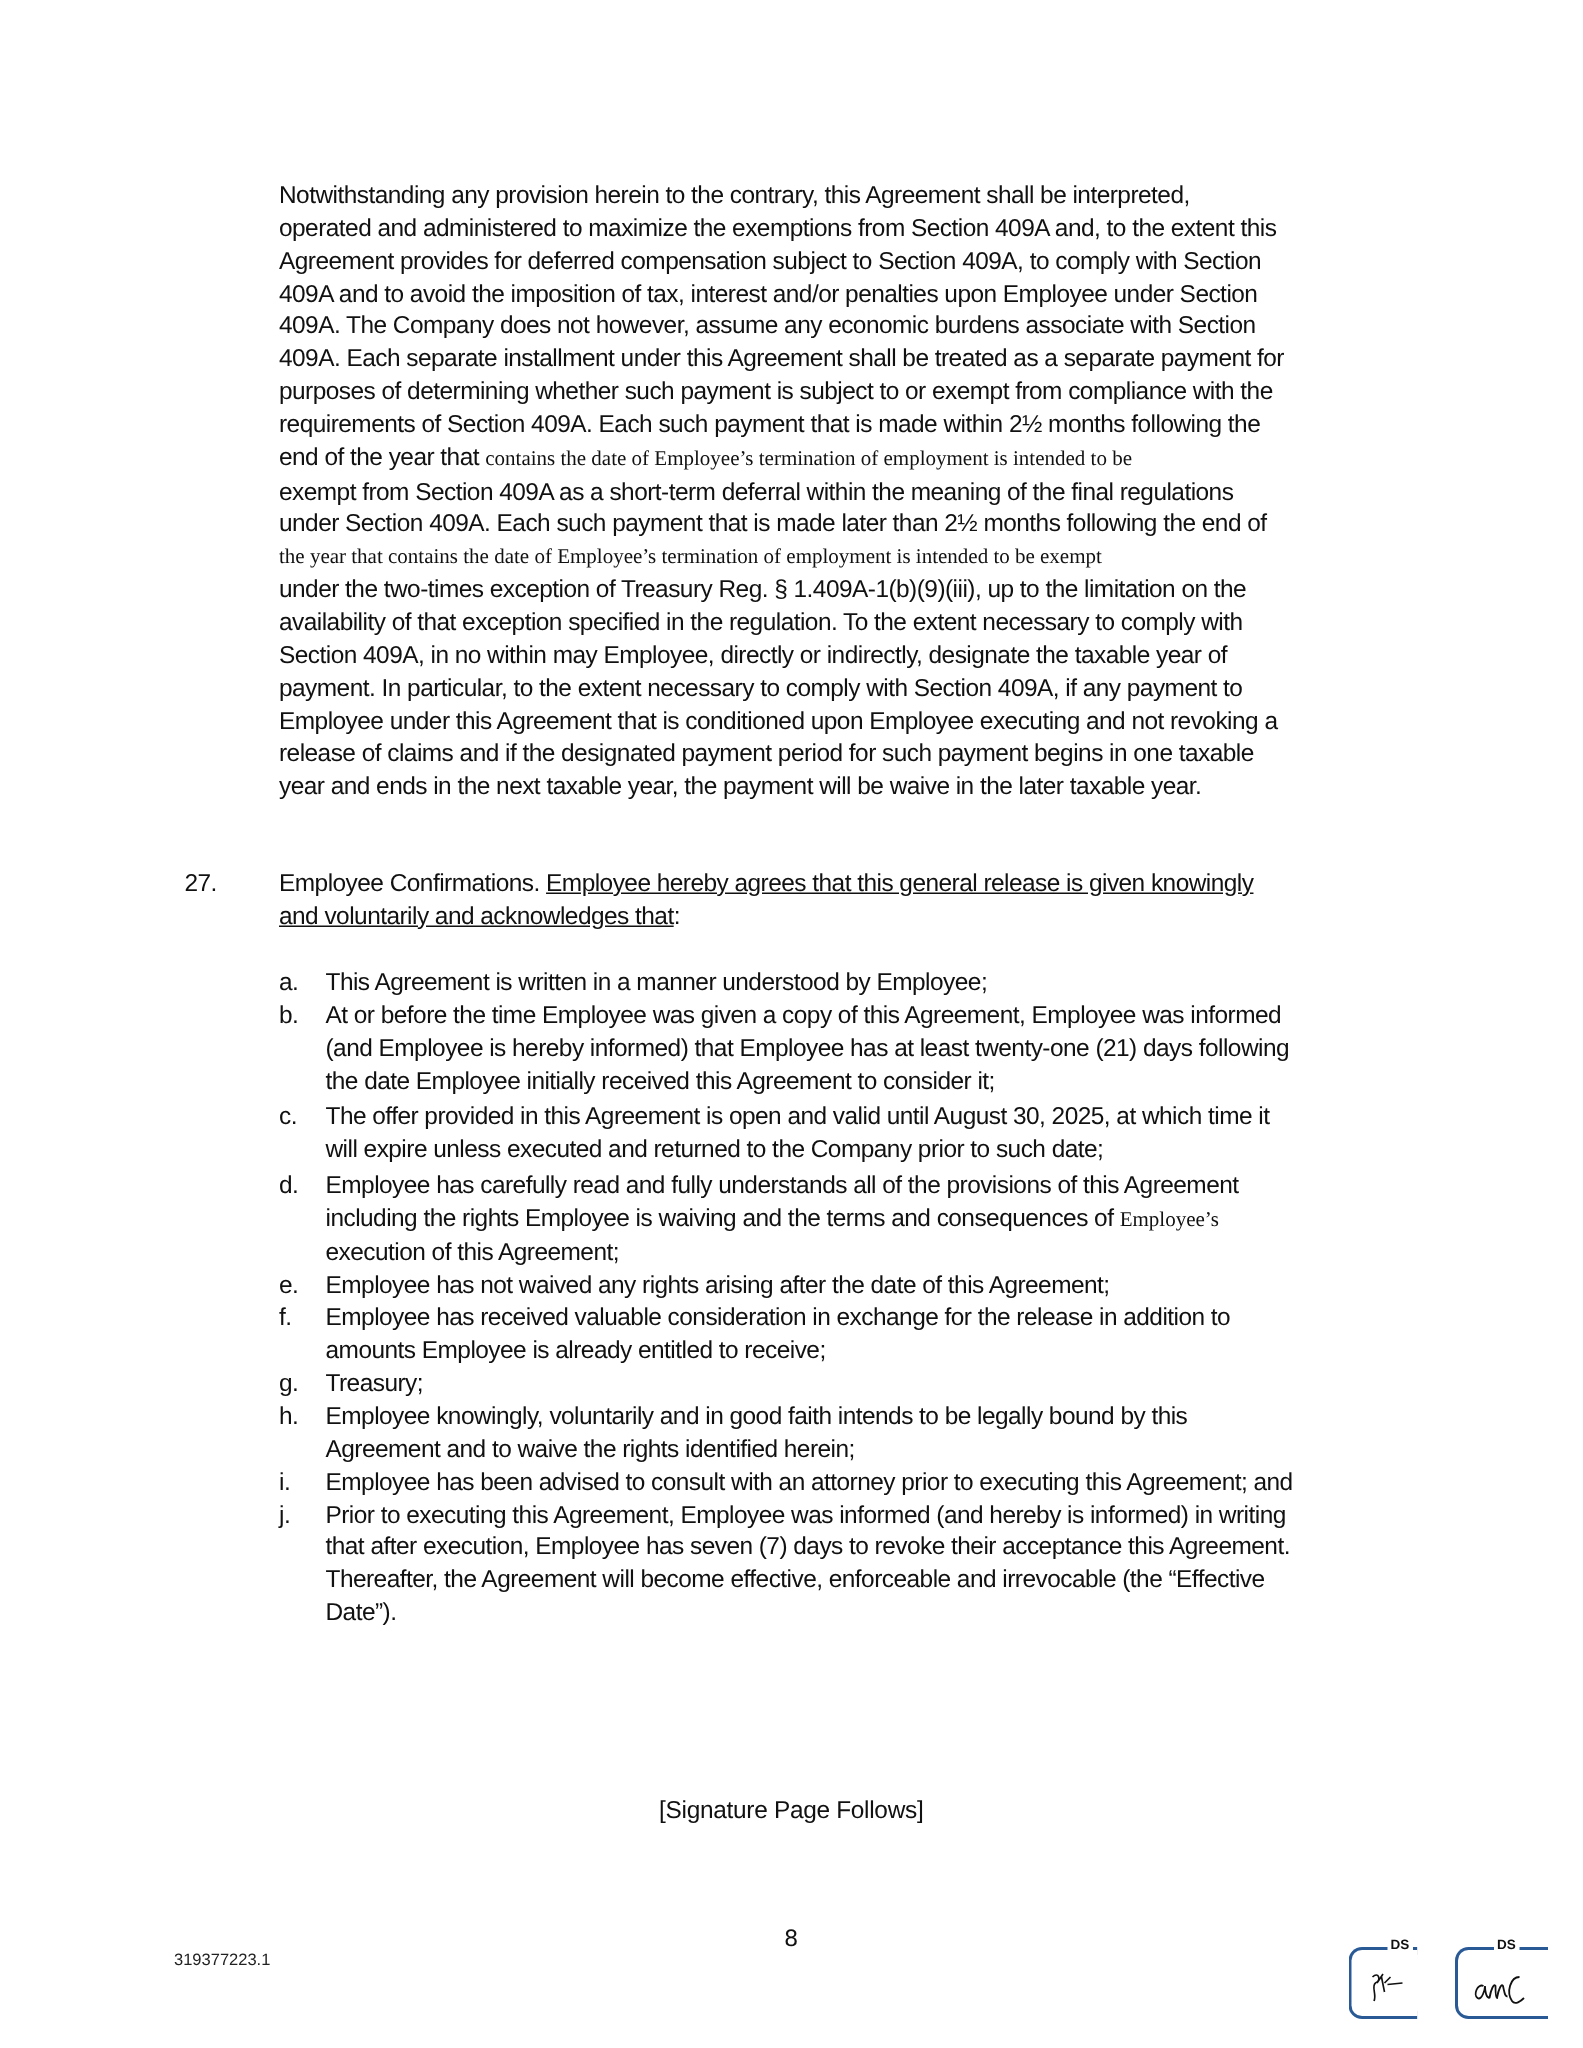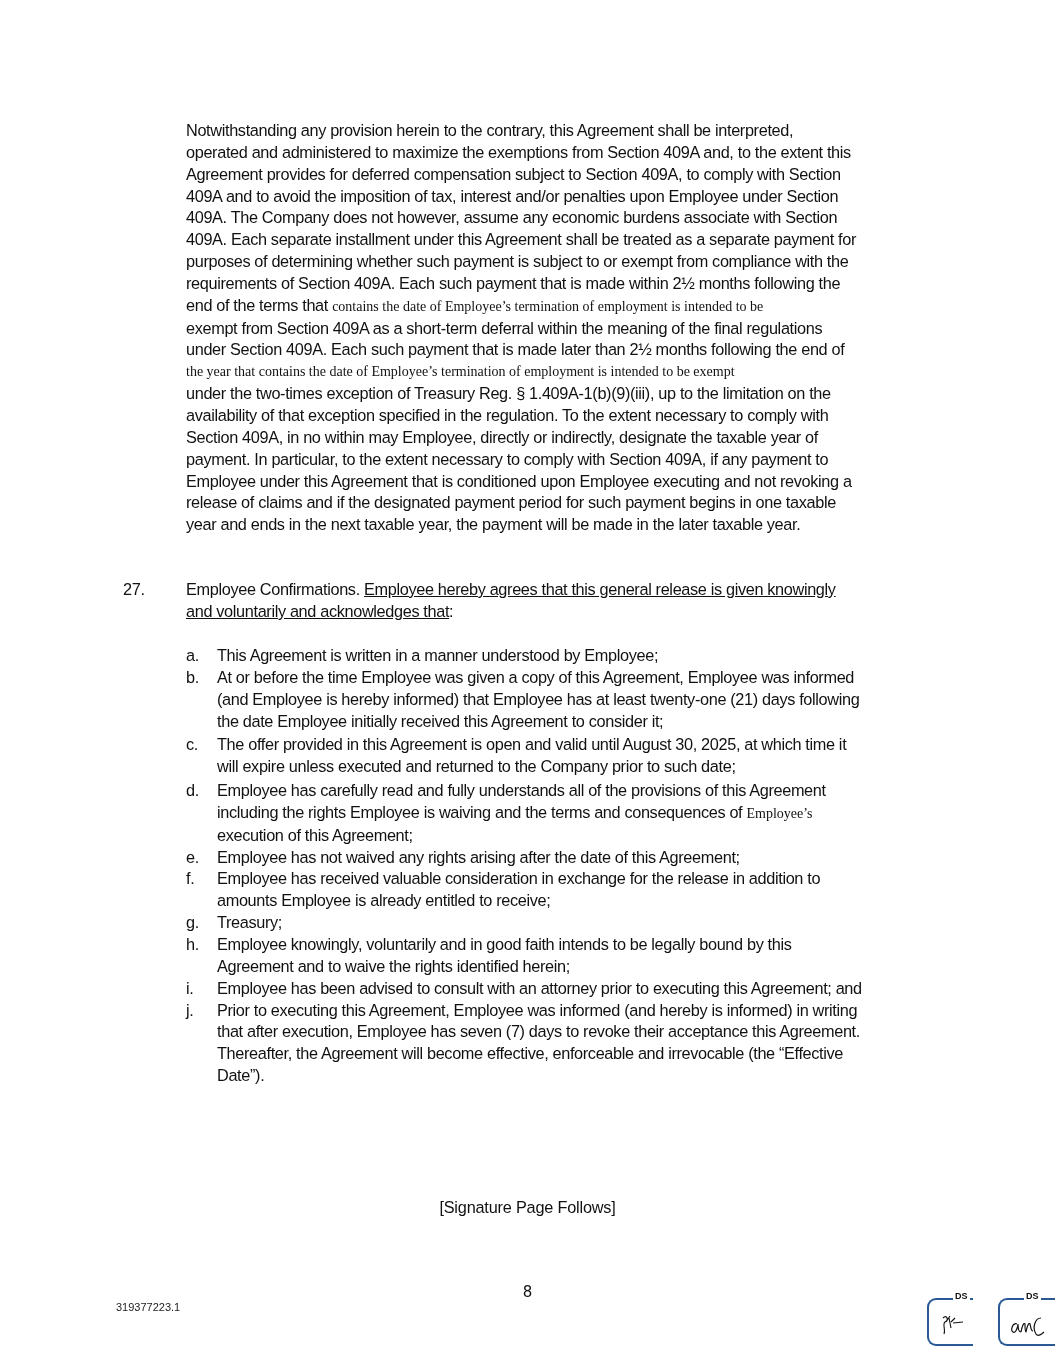--- a/index.html
+++ b/index.html
@@ -39,21 +39,20 @@
       font-family: "DejaVu Sans", sans-serif; font-size: 15px;
     }
     .docid {
       position: absolute; left: 116px; top: 1301px;
       font-family: "Liberation Sans", sans-serif; font-size: 11px; color: #222;
     }
     .ds-box {
       position: absolute; width: 46px; height: 48px;
       border: 2px solid #2a5a96; border-right: none; border-radius: 9px 0 0 9px;
       box-sizing: border-box;
-      margin-left: 28px;
     }
     .ds-box .ds-label {
       position: absolute; top: -9px; left: 24px; background: #fff; padding: 0 2px;
       font-family: "Liberation Sans", sans-serif; font-size: 9px; font-weight: bold; color: #111;
     }
     .ds-box svg { position: absolute; left: 8px; top: 10px; }
     .ds1 { left: 899px; top: 1298px; }
     .ds2 { left: 970px; top: 1298px; width: 62px; }
   </style>
 </head>
@@ -63,31 +62,31 @@
 
   <div class="para">
     <span class="line">Notwithstanding any provision herein to the contrary, this Agreement shall be interpreted,</span>
     <span class="line">operated and administered to maximize the exemptions from Section 409A and, to the extent this</span>
     <span class="line">Agreement provides for deferred compensation subject to Section 409A, to comply with Section</span>
     <span class="line">409A and to avoid the imposition of tax, interest and/or penalties upon Employee under Section</span>
     <span class="line">409A.  The Company does not however, assume any economic burdens associate with Section</span>
     <span class="line">409A.  Each separate installment under this Agreement shall be treated as a separate payment for</span>
     <span class="line">purposes of determining whether such payment is subject to or exempt from compliance with the</span>
     <span class="line">requirements of Section 409A.  Each such payment that is made within 2½ months following the</span>
-    <span class="line"><span>end of the terms that </span><span class="serif">contains the date of Employee’s termination of employment is intended to be</span></span>
+    <span class="line"><span>end of the year that </span><span class="serif">contains the date of Employee’s termination of employment is intended to be</span></span>
     <span class="line">exempt from Section 409A as a short-term deferral within the meaning of the final regulations</span>
     <span class="line">under Section 409A. Each such payment that is made later than 2½ months following the end of</span>
     <span class="line serif">the year that contains the date of Employee’s termination of employment is intended to be exempt</span>
     <span class="line">under the two-times exception of Treasury Reg. § 1.409A-1(b)(9)(iii), up to the limitation on the</span>
     <span class="line">availability of that exception specified in the regulation. To the extent necessary to comply with</span>
     <span class="line">Section 409A, in no within may Employee, directly or indirectly, designate the taxable year of</span>
     <span class="line">payment. In particular, to the extent necessary to comply with Section 409A, if any payment to</span>
     <span class="line">Employee under this Agreement that is conditioned upon Employee executing and not revoking a</span>
     <span class="line">release of claims and if the designated payment period for such payment begins in one taxable</span>
-    <span class="line">year and ends in the next taxable year, the payment will be made in the later taxable year.</span>
+    <span class="line">year and ends in the next taxable year, the payment will be waive in the later taxable year.</span>
   </div>
 
   <div class="section">
     <span class="sec-num">27.</span>
     <div class="sec-body">
       <span class="line"><span>Employee Confirmations.</span> <span class="u">Employee hereby agrees that this general release is given knowingly</span></span>
       <span class="line"><span class="u">and voluntarily and acknowledges that</span><span>:</span></span>
     </div>
   </div>
 

